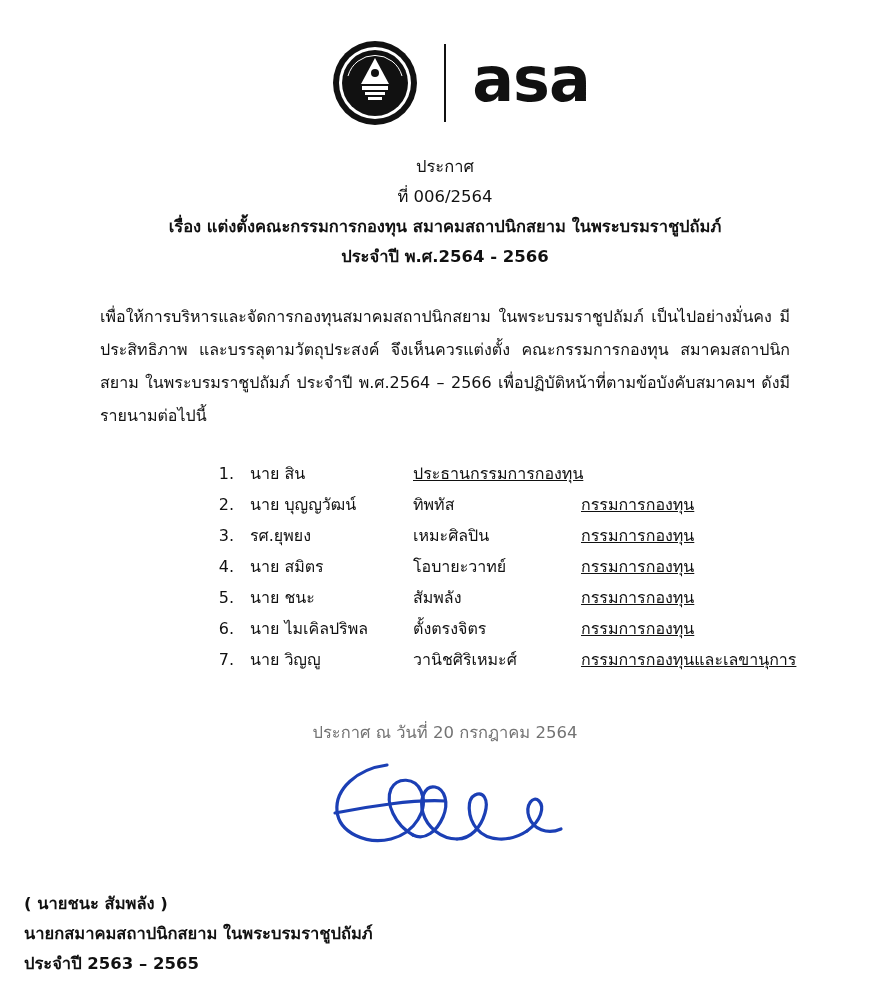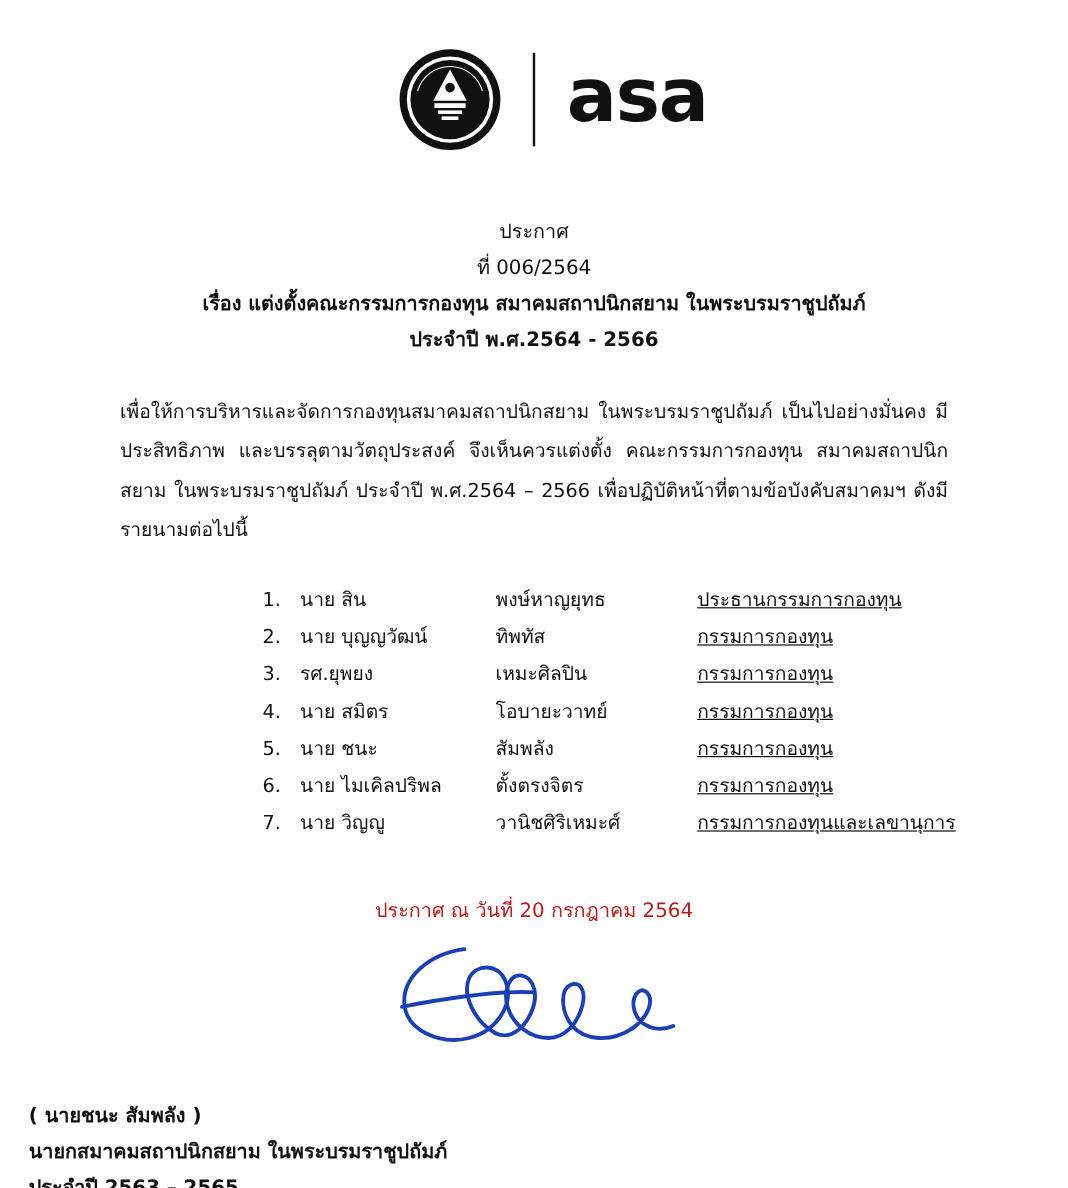--- a/index.html
+++ b/index.html
@@ -51,21 +51,21 @@
     font-size: 62px;
     letter-spacing: -1px;
     line-height: 1;
     color: #111111;
     padding-bottom: 6px;
   }
 
   
   .doc-head {
     text-align: center;
-    margin-top: 52px;
+    margin-top: 26px;
   }
   .doc-head div {
     font-size: 16.5px;
     line-height: 30px;
     color: #111111;
   }
   .doc-head .line-bold {
     font-weight: bold;
   }
 
@@ -109,21 +109,21 @@
   .c-role {
     flex: 1 1 auto;
     text-decoration: underline;
   }
 
   
   .date-line {
     text-align: center;
     margin-top: 44px;
     font-size: 16.5px;
-    color: #b91c1c;
+    color: #737373;
   }
   .signature-wrap {
     height: 128px;
     display: flex;
     align-items: center;
     justify-content: center;
     margin-top: 2px;
   }
   .sign-block {
     text-align: left;
@@ -169,21 +169,20 @@
 
   <div class="body-text">
     <p>เพื่อให้การบริหารและจัดการกองทุนสมาคมสถาปนิกสยาม ในพระบรมราชูปถัมภ์ เป็นไปอย่างมั่นคง มีประสิทธิภาพ และบรรลุตามวัตถุประสงค์ จึงเห็นควรแต่งตั้ง คณะกรรมการกองทุน สมาคมสถาปนิกสยาม ในพระบรมราชูปถัมภ์ ประจำปี พ.ศ.2564 – 2566 เพื่อปฏิบัติหน้าที่ตามข้อบังคับสมาคมฯ ดังมีรายนามต่อไปนี้</p>
   </div>
 
   <div class="committee">
 
     <div class="row">
       <span class="c-num">1.</span>
       <span class="c-name">นาย  สิน</span>
-      <span class="c-surname">พงษ์หาญยุทธ</span>
       <span class="c-role">ประธานกรรมการกองทุน</span>
     </div>
 
     <div class="row">
       <span class="c-num">2.</span>
       <span class="c-name">นาย  บุญญวัฒน์</span>
       <span class="c-surname">ทิพทัส</span>
       <span class="c-role">กรรมการกองทุน</span>
     </div>
 

